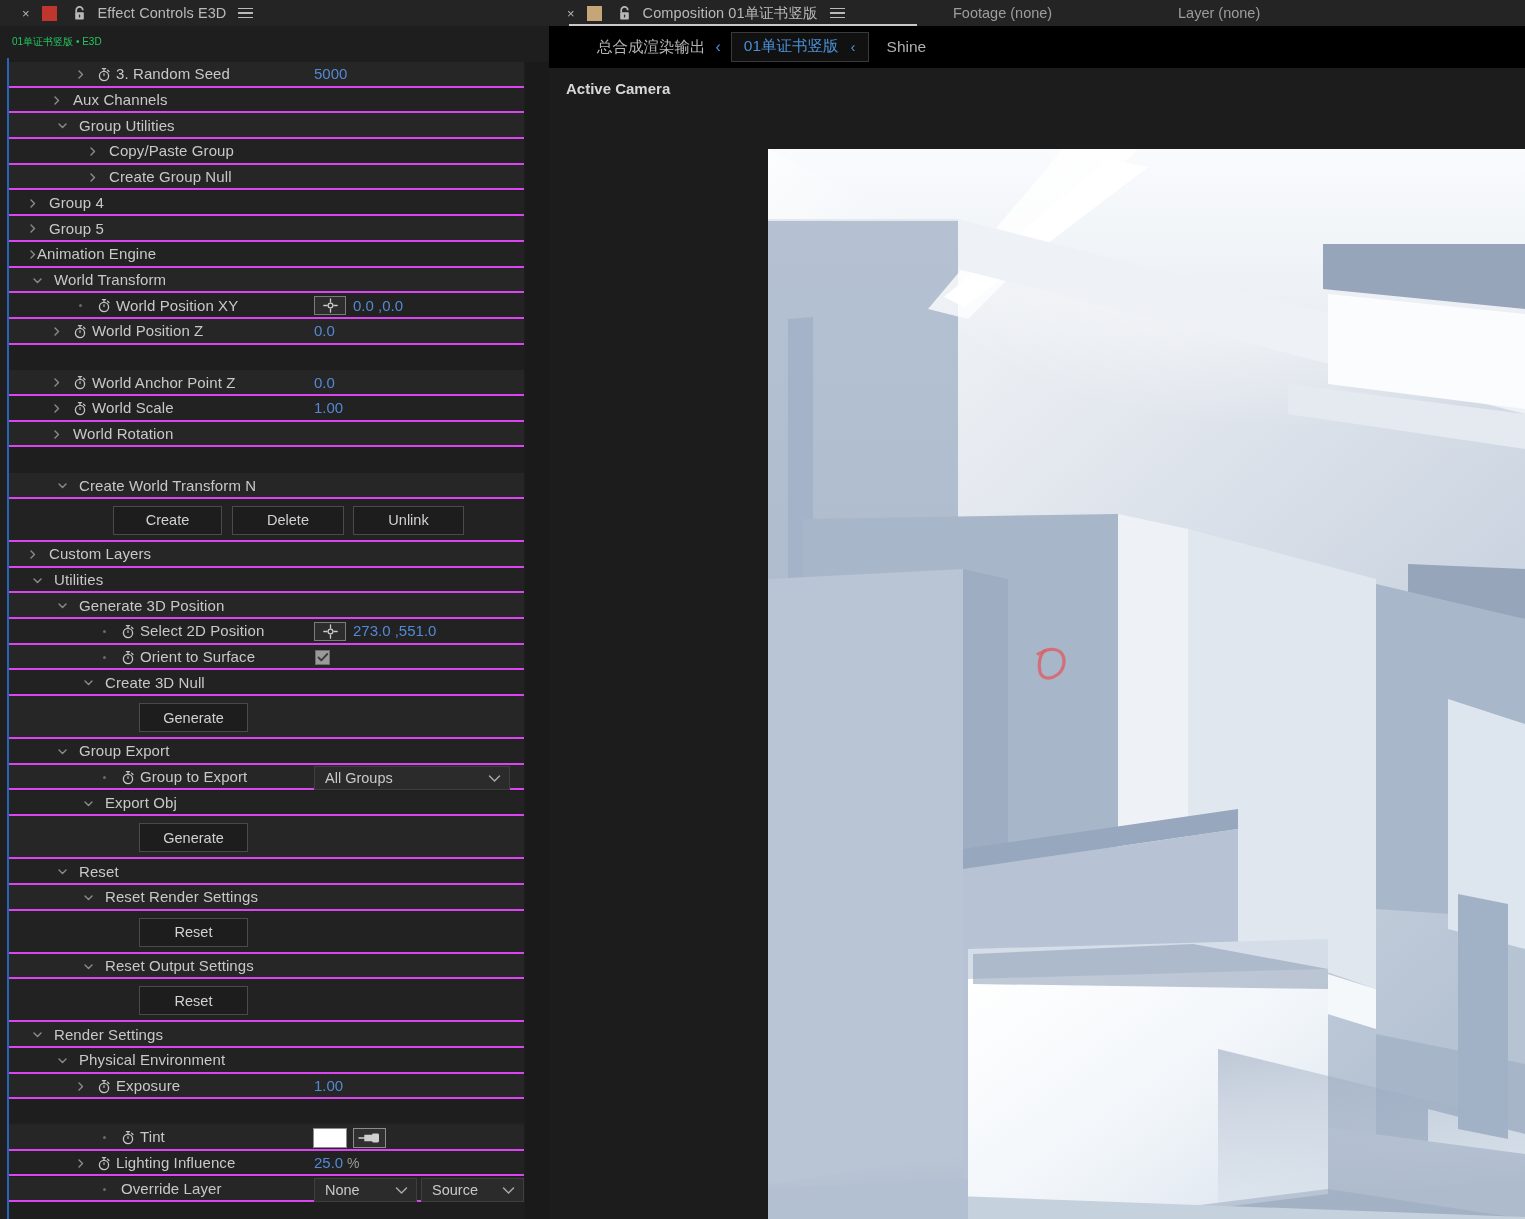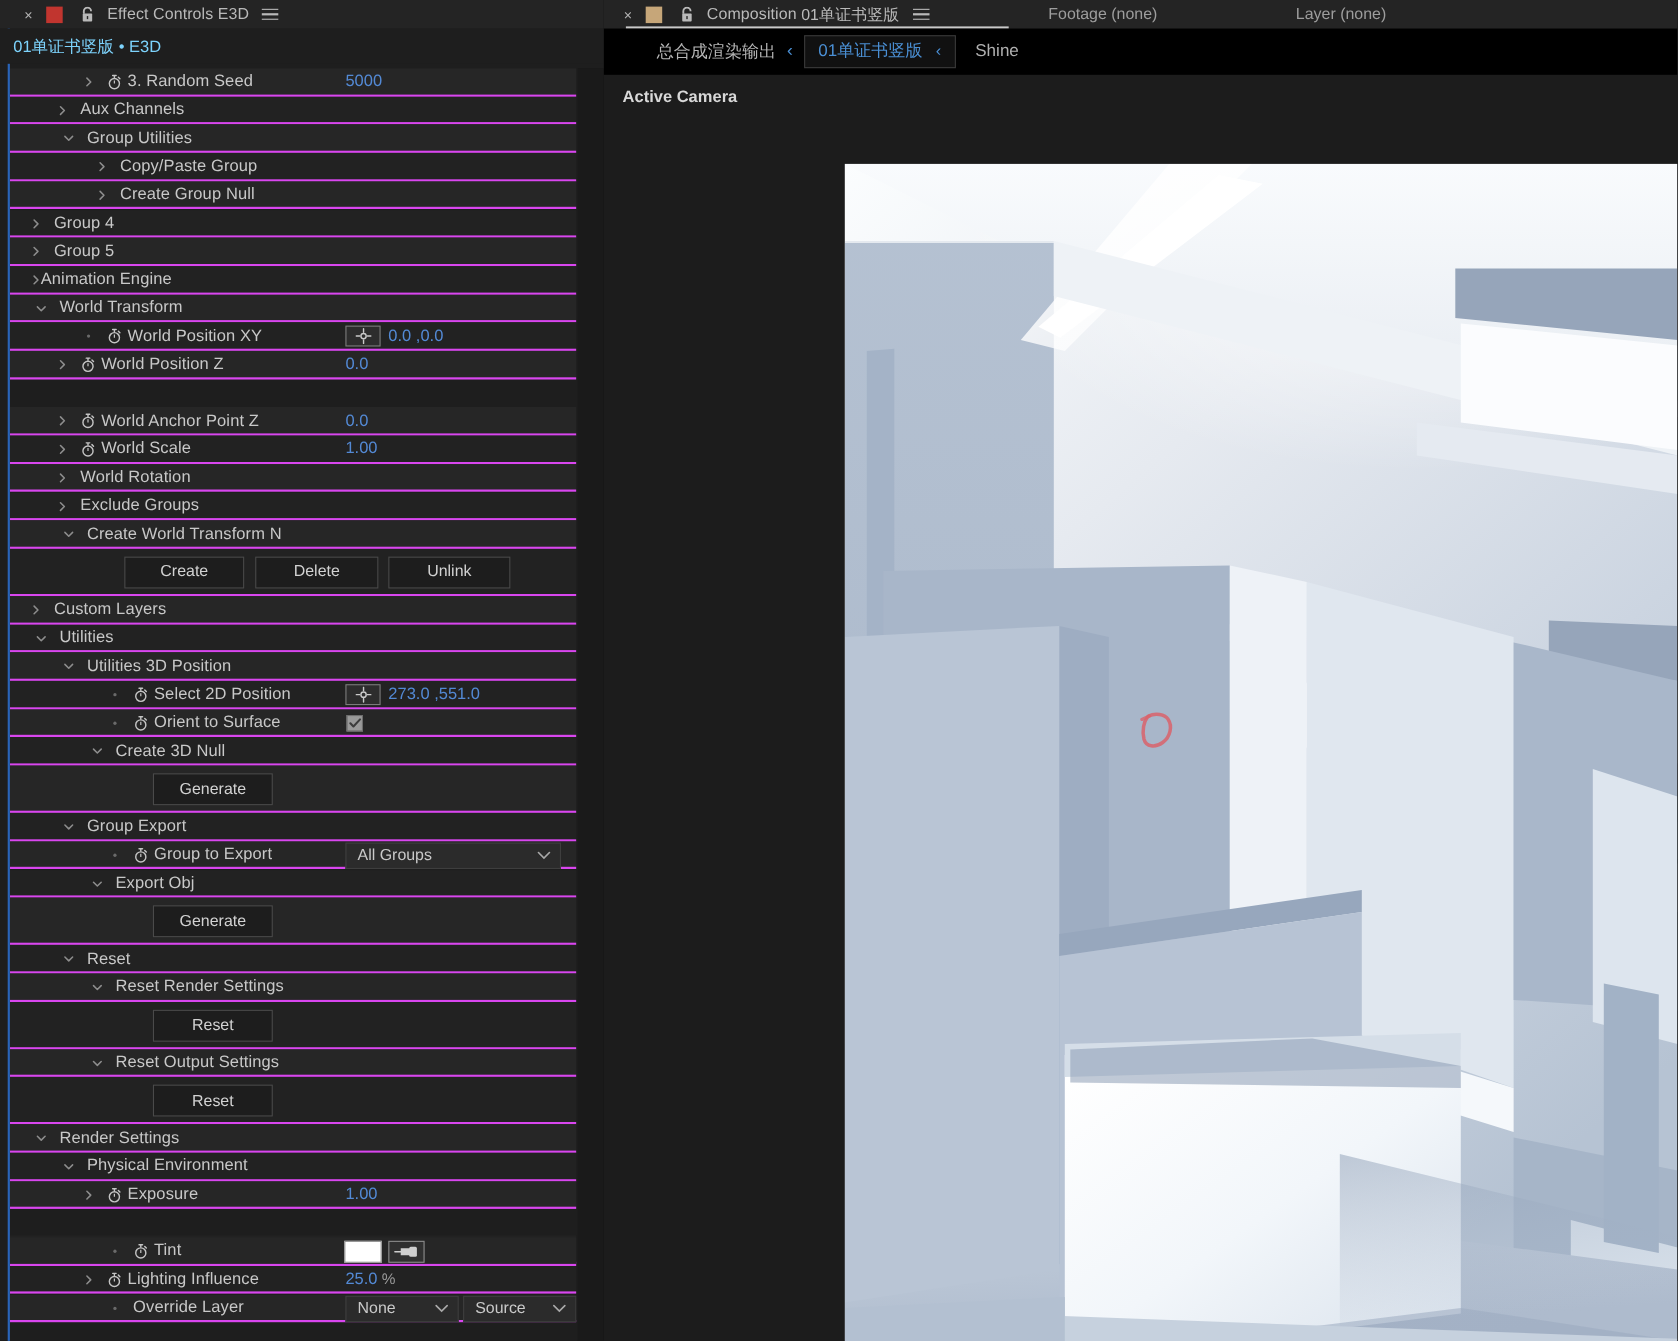--- a/index.html
+++ b/index.html
@@ -39,21 +39,21 @@
   .tab-menu {
     margin-left: 12px; display: inline-flex; flex-direction: column;
     justify-content: center; gap: 3px; cursor: pointer;
   }
   .tab-menu i { display: block; width: 15px; height: 1.5px; background: #b9b9b9; }
 
   #ec-layerline {
     position: absolute; left: 0; top: 26px; width: 549px; height: 32px;
     background: #1e1e1e; display: flex; align-items: center;
   }
-  #ec-layerline .txt { margin-left: 12px; color: #7dd3fc; font-size: 15px; }
+  #ec-layerline .txt { margin-left: 12px; color: #22c55e; font-size: 10px; }
 
   #ec-list {
     position: absolute; left: 9px; top: 62px; width: 515px; height: 1157px;
     overflow: hidden;
   }
   .row {
     position: relative; height: 25.7px; display: flex; align-items: center;
     background: #262626; border-bottom: 2px solid #d946ef;
   }
   .row.alt { background: #222222; }
@@ -341,28 +341,20 @@
           <span class="value" style="left: 305px;"><span>1.00</span></span>
         </div>
         <div class="row" style="position: absolute; left: 0px; right: 0px; top: 359.8px; height: 25.7px;">
           <span class="tw" style="left: 42px; top: 7px;">
             <svg width="11" height="11" viewBox="0 0 11 11">
               <path fill="none" stroke="#8d8d8d" stroke-width="1.4" stroke-linecap="round" stroke-linejoin="round" d="M4 2 L7.5 5.5 L4 9"></path>
             </svg>
           </span>
           <span class="label" style="left: 64px;">World Rotation</span>
         </div>
-        <div class="row alt" style="position: absolute; left: 0px; right: 0px; top: 385.5px; height: 25.7px;">
-          <span class="tw" style="left: 42px; top: 7px;">
-            <svg width="11" height="11" viewBox="0 0 11 11">
-              <path fill="none" stroke="#8d8d8d" stroke-width="1.4" stroke-linecap="round" stroke-linejoin="round" d="M4 2 L7.5 5.5 L4 9"></path>
-            </svg>
-          </span>
-          <span class="label" style="left: 64px;">Exclude Groups</span>
-        </div>
         <div class="row" style="position: absolute; left: 0px; right: 0px; top: 411.2px; height: 25.7px;">
           <span class="tw" style="left: 48px; top: 7px;">
             <svg width="11" height="11" viewBox="0 0 11 11">
               <path fill="none" stroke="#8d8d8d" stroke-width="1.4" stroke-linecap="round" stroke-linejoin="round" d="M2 4 L5.5 7.5 L9 4"></path>
             </svg>
           </span>
           <span class="label" style="left: 70px;">Create World Transform N</span>
         </div>
         <div class="row btnrow alt" style="position: absolute; left: 0px; right: 0px; top: 436.9px; height: 43px;">
           <div class="btn" style="left: 104px; width: 109px; top: 7px;">Create</div>
@@ -384,21 +376,21 @@
             </svg>
           </span>
           <span class="label" style="left: 45px;">Utilities</span>
         </div>
         <div class="row" style="position: absolute; left: 0px; right: 0px; top: 531.3px; height: 25.7px;">
           <span class="tw" style="left: 48px; top: 7px;">
             <svg width="11" height="11" viewBox="0 0 11 11">
               <path fill="none" stroke="#8d8d8d" stroke-width="1.4" stroke-linecap="round" stroke-linejoin="round" d="M2 4 L5.5 7.5 L9 4"></path>
             </svg>
           </span>
-          <span class="label" style="left: 70px;">Utilities 3D Position</span>
+          <span class="label" style="left: 70px;">Generate 3D Position</span>
         </div>
         <div class="row alt" style="position: absolute; left: 0px; right: 0px; top: 557px; height: 25.7px;">
           <span class="dot" style="left: 94px; top: 11px;"></span>
           <span class="stopwatch" style="left: 112px; top: 5px;"><svg width="14" height="15" viewBox="0 0 14 15">
               <circle cx="7" cy="9" r="4.6" fill="none" stroke="#c4c4c4" stroke-width="1.3"></circle>
               <path d="M5.4 1.6 L8.6 1.6 M7 1.6 L7 3.6 M10.6 3.2 L12 4.6" stroke="#c4c4c4" stroke-width="1.3" fill="none" stroke-linecap="round"></path>
               <path d="M7 9 L7 6.2" stroke="#c4c4c4" stroke-width="1.1"></path>
             </svg></span>
           <span class="label" style="left: 131px;">Select 2D Position</span>
           <span class="picker" style="left: 305px; top: 3px;">

